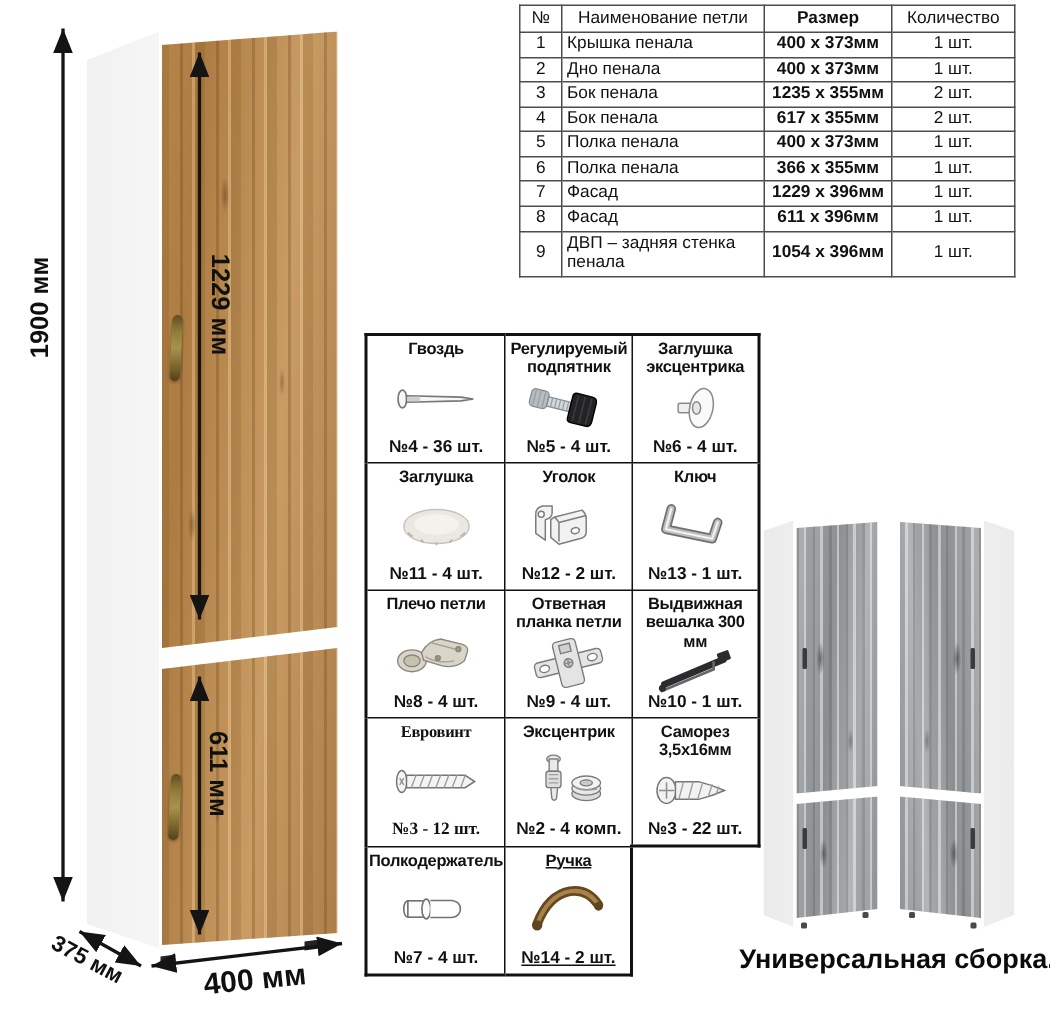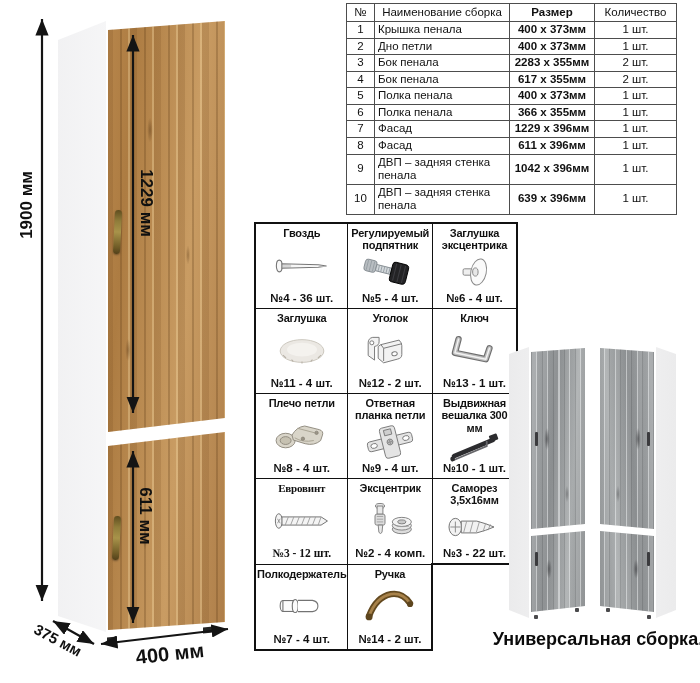--- a/index.html
+++ b/index.html
@@ -44,21 +44,21 @@
   #parts th,#parts td{border:1px solid #4d4d4d;padding:1px 3px;text-align:center;
          font-weight:normal;overflow:hidden;}
   #parts th{height:15px;}
   #parts td.c1{text-align:left;}
   #parts .c0{width:21px;}
   #parts .c1{width:128px;}
   #parts .c2{width:78px;font-weight:bold;}
   #parts .c3{width:75px;}
 
   
-  #hw{position:absolute;left:254px;top:222px;border-collapse:collapse;table-layout:fixed;}
+  #hw{position:absolute;left:243px;top:222px;border-collapse:collapse;table-layout:fixed;}
   #hw td{width:83px;height:84px;border:solid #111;border-width:1px;padding:0;background:#fff;
          vertical-align:top;}
   #hw td.ghost{border:none;background:transparent;}
   .hw-cell{height:84px;display:flex;flex-direction:column;align-items:center;}
   .hw-title{font-weight:bold;font-size:11px;letter-spacing:-.2px;text-align:center;
             line-height:1.12;padding:3px 1px 0 1px;}
   .hw-icon{flex:1;display:flex;align-items:center;justify-content:center;width:100%;min-height:0;}
   .hw-icon svg{width:62px;height:40px;}
   .hw-count{font-weight:bold;font-size:11.5px;padding-bottom:4px;white-space:nowrap;}
 
@@ -124,42 +124,42 @@
     <div class="dim" id="dim-door-top">1229 мм</div>
     <div class="dim" id="dim-door-bottom">611 мм</div>
     <div class="dim" id="dim-depth">375 мм</div>
     <div class="dim" id="dim-width">400 мм</div>
   </div>
 
   <table id="parts">
     <thead>
       <tr>
           <th class="c0">№</th>
-          <th class="c1">Наименование сборка</th>
+          <th class="c1">Наименование петли</th>
           <th class="c2">Размер</th>
           <th class="c3">Количество</th>
         </tr>
     </thead>
     <tbody>
         <tr>
           <td class="c0">1</td>
           <td class="c1">Крышка пенала</td>
           <td class="c2">400 х 373мм</td>
           <td class="c3">1 шт.</td>
         </tr>
         <tr>
           <td class="c0">2</td>
-          <td class="c1">Дно петли</td>
+          <td class="c1">Дно пенала</td>
           <td class="c2">400 х 373мм</td>
           <td class="c3">1 шт.</td>
         </tr>
         <tr>
           <td class="c0">3</td>
           <td class="c1">Бок пенала</td>
-          <td class="c2">2283 х 355мм</td>
+          <td class="c2">1235 х 355мм</td>
           <td class="c3">2 шт.</td>
         </tr>
         <tr>
           <td class="c0">4</td>
           <td class="c1">Бок пенала</td>
           <td class="c2">617 х 355мм</td>
           <td class="c3">2 шт.</td>
         </tr>
         <tr>
           <td class="c0">5</td>
@@ -181,27 +181,21 @@
         </tr>
         <tr>
           <td class="c0">8</td>
           <td class="c1">Фасад</td>
           <td class="c2">611 х 396мм</td>
           <td class="c3">1 шт.</td>
         </tr>
         <tr>
           <td class="c0">9</td>
           <td class="c1">ДВП – задняя стенка пенала</td>
-          <td class="c2">1042 х 396мм</td>
-          <td class="c3">1 шт.</td>
-        </tr>
-        <tr>
-          <td class="c0">10</td>
-          <td class="c1">ДВП – задняя стенка пенала</td>
-          <td class="c2">639 х 396мм</td>
+          <td class="c2">1054 х 396мм</td>
           <td class="c3">1 шт.</td>
         </tr>
       </tbody>
   </table>
 
   <table id="hw">
     <tbody>
         <tr>
           <td style="border-width: 2px 1px 1px 2px;">
             <div class="hw-cell">
@@ -418,21 +412,21 @@
                     <ellipse cx="11" cy="22" rx="3" ry="6"></ellipse>
                     <rect x="11" y="16" width="12" height="12"></rect>
                     <ellipse cx="24.5" cy="22" rx="3.2" ry="7.2"></ellipse>
                     <path d="M27.5 15.8 h16 q6 1 6 6.2 t-6 6.2 h-16" fill="#ffffff"></path>
                   </g>
                 </svg>
               </div>
               <div class="hw-count">№7 - 4 шт.</div>
             </div>
           </td>
-          <td style="border-width: 1px 2px 2px 1px;">
+          <td style="border-width: 1px 2px 2px 1px; text-decoration: underline;">
             <div class="hw-cell">
               <div class="hw-title">Ручка</div>
               <div class="hw-icon">
                 <svg viewBox="0 0 64 44" xmlns="http://www.w3.org/2000/svg">
                   <path d="M9 33 Q17 12 33 9 Q46 7 54 19" fill="none" stroke="#63491f" stroke-width="7" stroke-linecap="round"></path>
                   <path d="M9 33 Q17 12 33 9 Q46 7 54 19" fill="none" stroke="#a8824a" stroke-width="3" stroke-linecap="round"></path>
                   <circle cx="9" cy="34" r="3.8" fill="#5d451e"></circle>
                   <circle cx="54" cy="20" r="3.2" fill="#5d451e"></circle>
                 </svg>
               </div>

